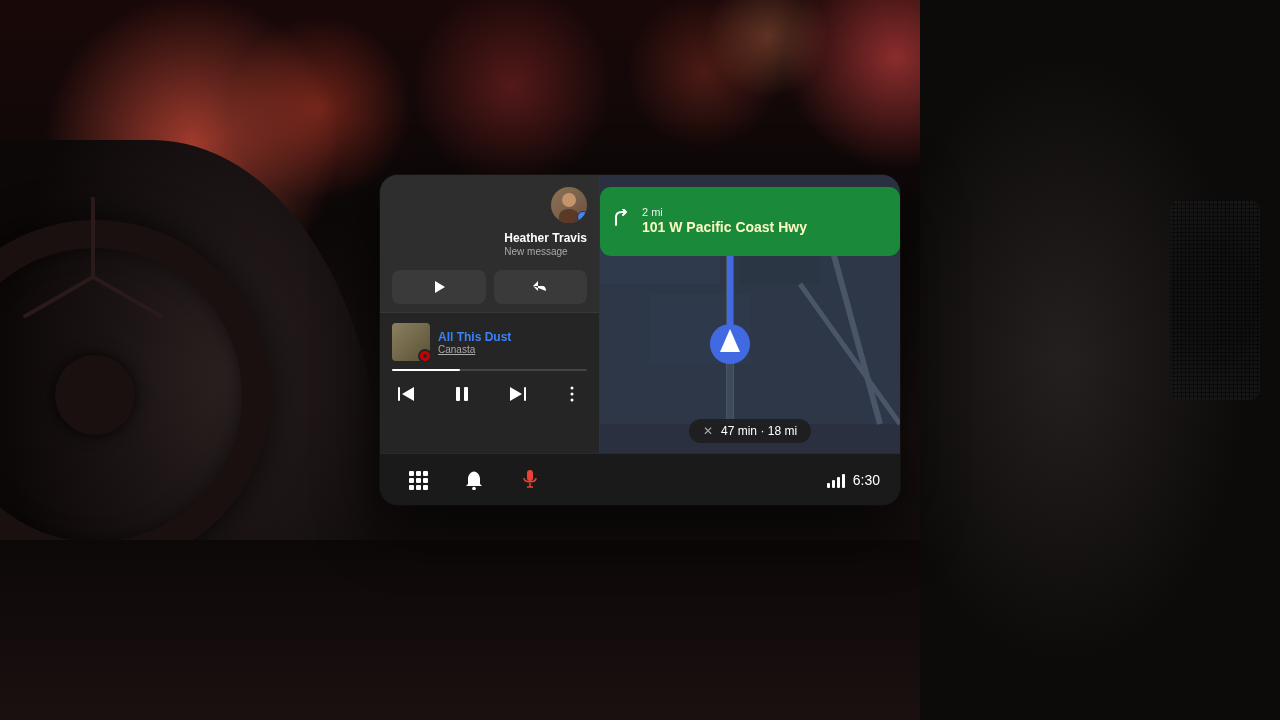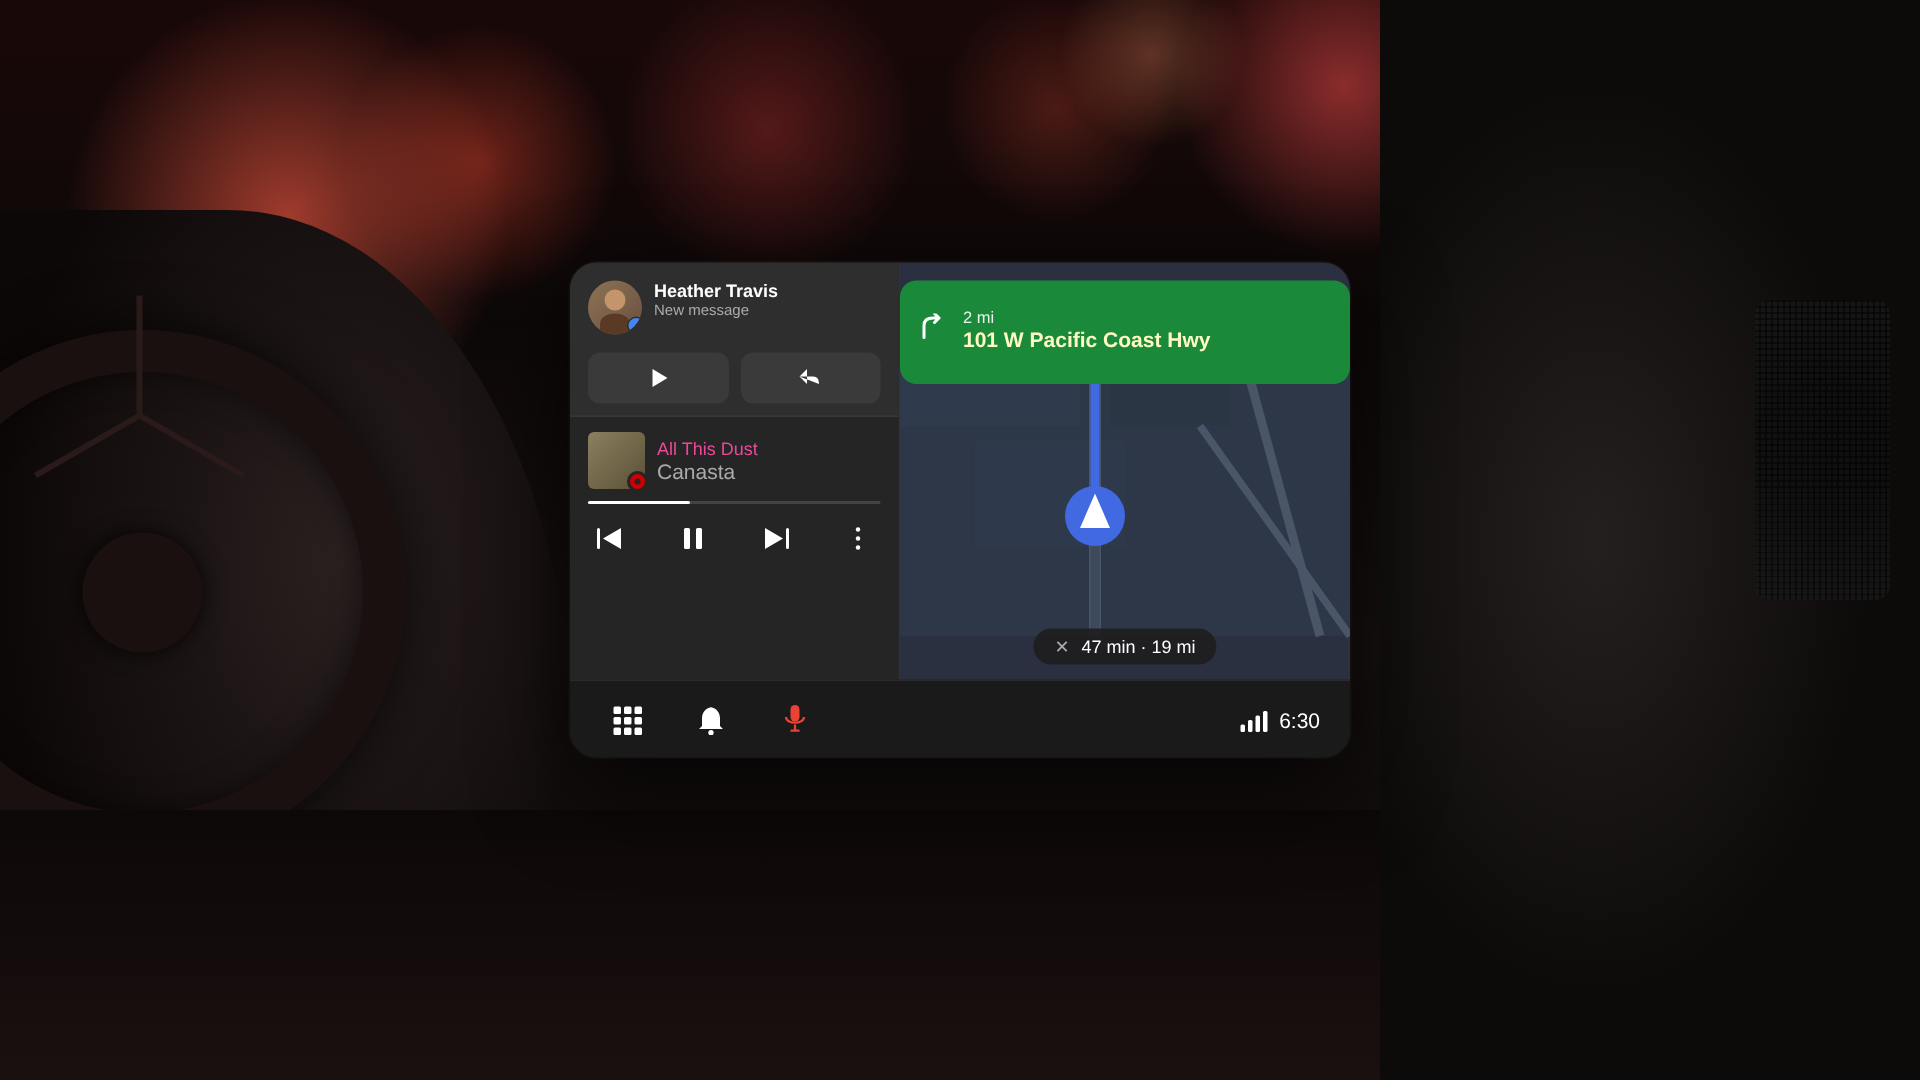--- a/index.html
+++ b/index.html
@@ -169,23 +169,24 @@
     
     .message-card {
       padding: 12px 12px 8px;
       background: #2e2e2e;
       border-bottom: 1px solid #383838;
       flex-shrink: 0;
     }
 
     .message-header {
       display: flex;
-      align-items: flex-start;
+      align-items: flex-end;
       gap: 8px;
       margin-bottom: 8px;
+      flex-direction: column;
     }
 
     .avatar {
       width: 36px;
       height: 36px;
       border-radius: 50%;
       background: linear-gradient(135deg, #8B7355 0%, #6B5040 100%);
       flex-shrink: 0;
       overflow: hidden;
       position: relative;
@@ -311,28 +312,29 @@
       background: #252525;
       border-radius: 50%;
     }
 
     .music-info {
       flex: 1;
     }
 
     .song-title {
       font-size: 12px;
-      font-weight: 400;
-      color: #ec4899;
+      font-weight: 700;
+      color: #3b82f6;
       line-height: 1.2;
     }
 
     .artist-name {
-      font-size: 14px;
+      font-size: 10px;
       color: #aaaaaa;
+      text-decoration: underline;
     }
 
     .progress-bar {
       height: 2px;
       background: #444;
       border-radius: 1px;
       margin-bottom: 8px;
       position: relative;
     }
 
@@ -628,21 +630,21 @@
             <span class="turn-distance">2 mi</span>
             <span class="turn-street">101 W Pacific Coast Hwy</span>
           </div>
         </div>
 
         <div class="eta-badge">
           <span class="eta-close">✕</span>
           <span class="eta-text">
             <span>47 min</span>
             <span> · </span>
-            <span>19 mi</span>
+            <span>18 mi</span>
           </span>
         </div>
 
       </div>
     </div>
 
     <div class="bottom-bar">
       <div class="bottom-left">
         <button class="bottom-icon">
           <svg width="20" height="20" viewBox="0 0 20 20" fill="white">

